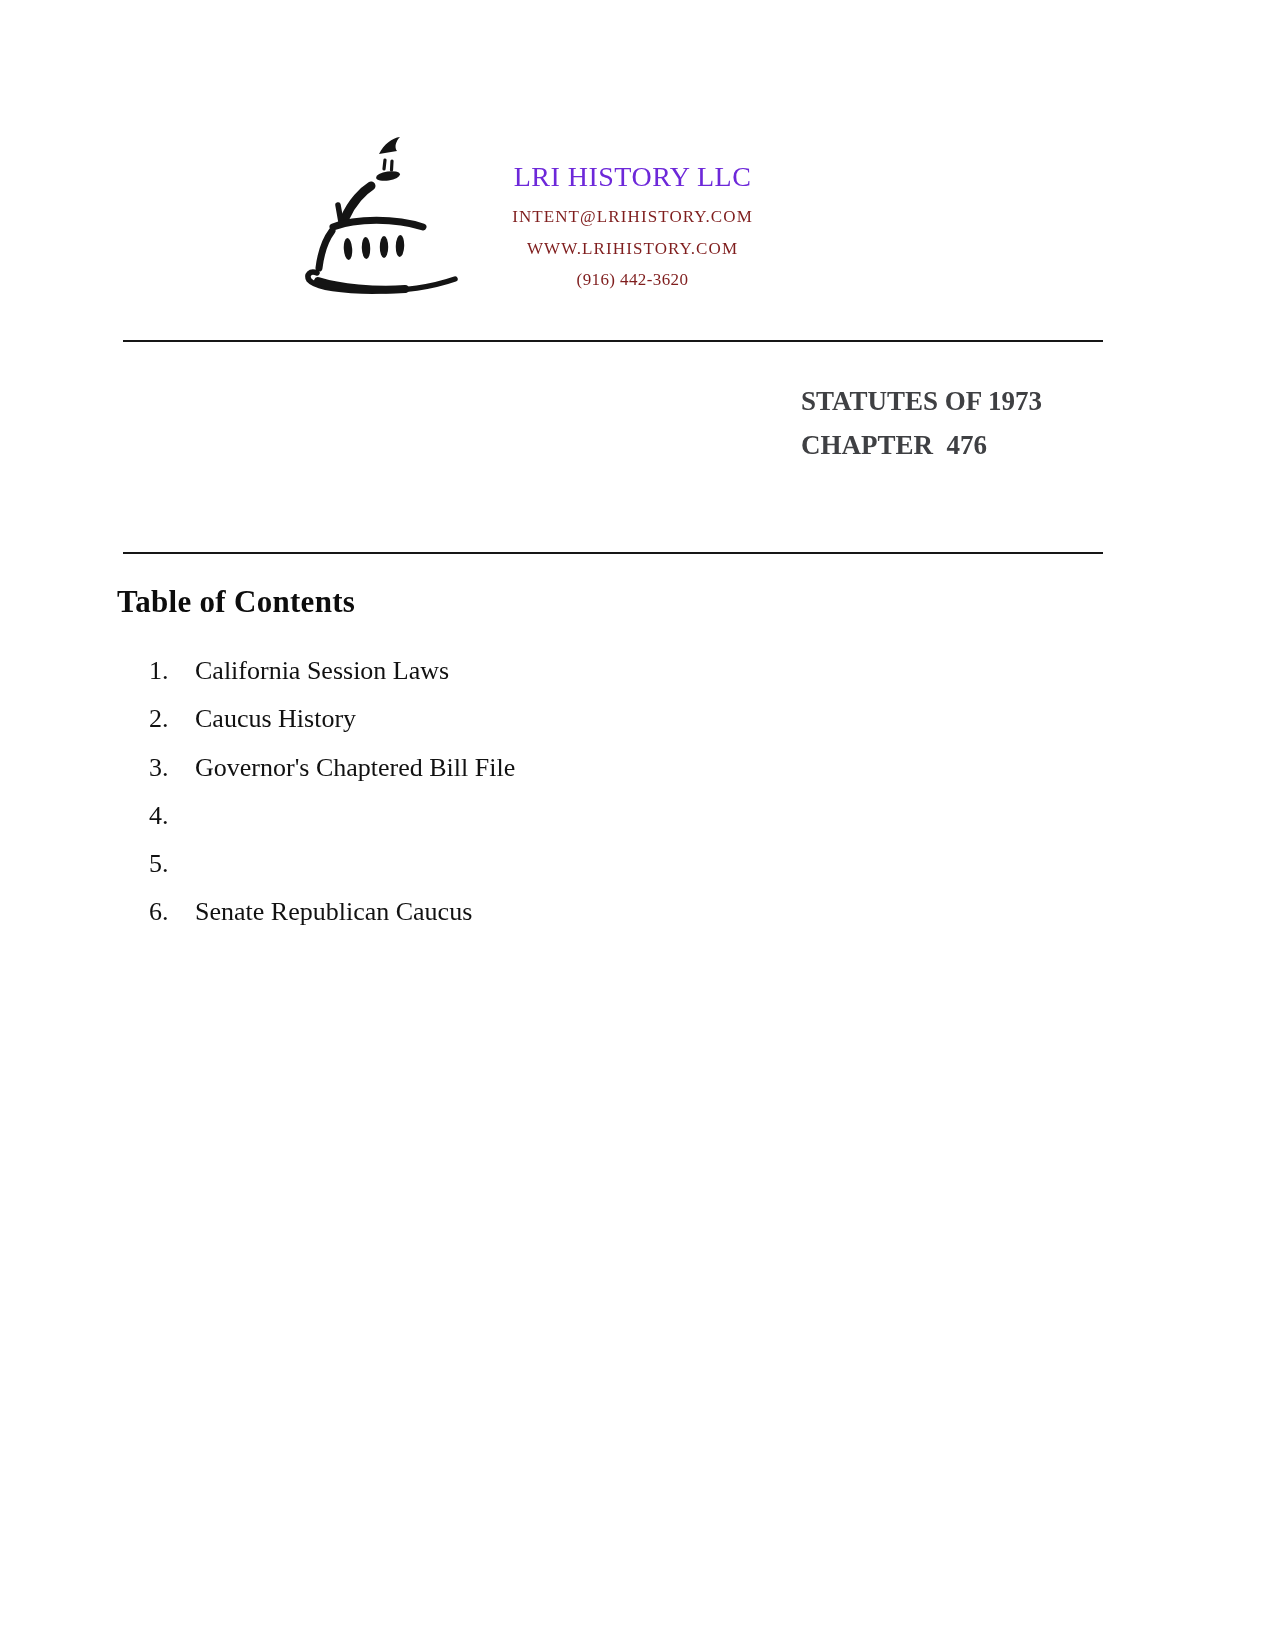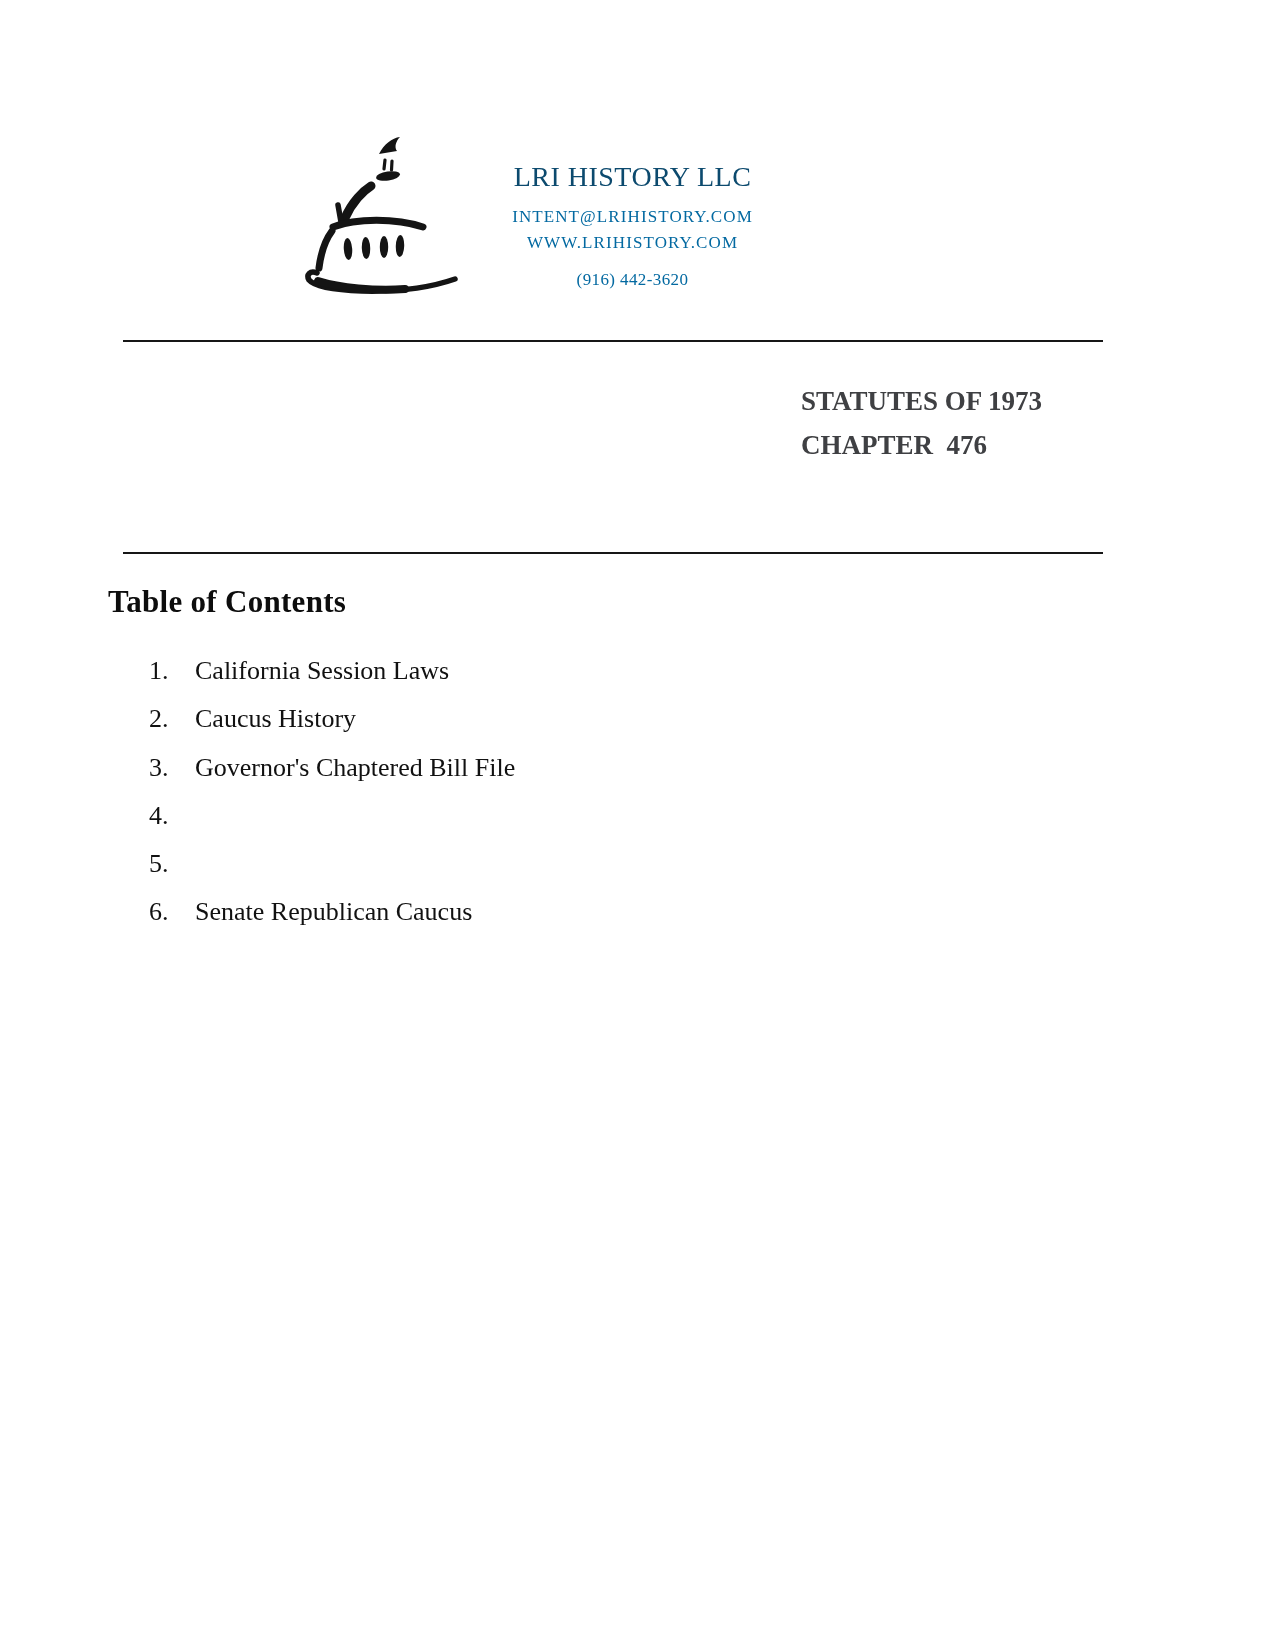--- a/index.html
+++ b/index.html
@@ -33,33 +33,33 @@
     color: #1c1c1c;
   }
   .company-name {
     position: absolute;
     left: 0;
     top: 161px;
     width: 100%;
     font-size: 28px;
     letter-spacing: 0.5px;
     white-space: nowrap;
-    color: #0c4a6e;
+    color: #6d28d9;
   }
   .contact-line {
     position: absolute;
     left: 0;
     width: 100%;
     font-size: 17px;
     letter-spacing: 1.1px;
     white-space: nowrap;
-    color: #0369a1;
+    color: #7f1d1d;
   }
   .contact-email   { top: 207px; }
-  .contact-website { top: 233px; }
+  .contact-website { top: 239px; }
   .contact-phone   { top: 270px; letter-spacing: 0.4px; }
 
   
   .rule {
     position: absolute;
     left: 123px;
     width: 980px;
     height: 2px;
     background: #161616;
     border: none;
@@ -76,21 +76,21 @@
     color: #3f4043;
     font-weight: bold;
     font-size: 27px;
     line-height: 43.5px;
   }
   .ref-line { white-space: pre; }
 
   
   .toc-heading {
     position: absolute;
-    left: 108px;
+    left: 117px;
     top: 584px;
     margin: 0;
     font-size: 31px;
     font-weight: bold;
     color: #0d0d0d;
     letter-spacing: 0.3px;
   }
   .toc-list {
     position: absolute;
     left: 120px;

